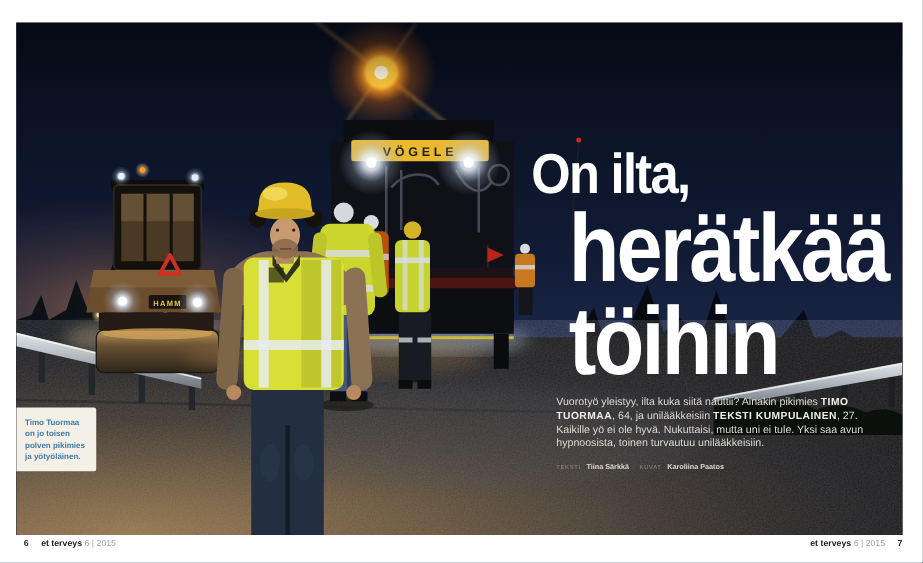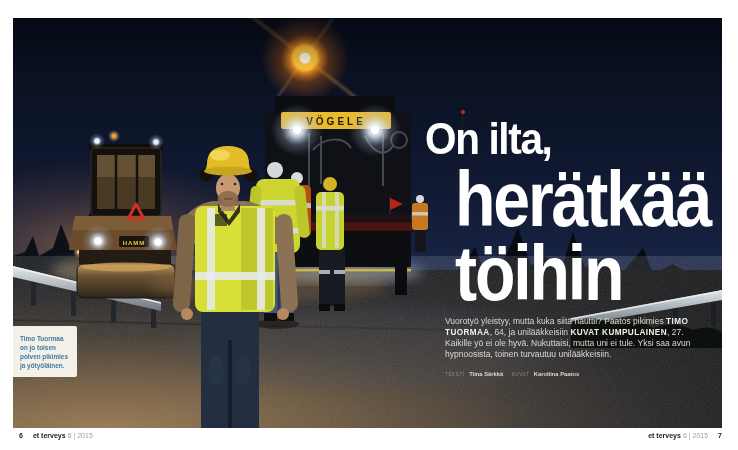--- a/index.html
+++ b/index.html
@@ -294,21 +294,21 @@
 
       <rect x="0" y="0" width="709" height="55" fill="url(#gTopVig)"></rect>
     </svg>
 
     <div class="headline">
       <div class="hl hl1">On ilta,</div>
       <div class="hl hl2">herätkää</div>
       <div class="hl hl3">töihin</div>
     </div>
 
-    <div class="standfirst"><span>Vuorotyö yleistyy, mutta kuka siitä nauttii? Paatos pikimies </span><b>TIMO TUORMAA</b><span>, 64, ja unilääkkeisiin </span><b>KUVAT KUMPULAINEN</b><span>, 27. Kaikille yö ei ole hyvä. Nukuttaisi, mutta uni ei tule. Yksi saa avun hypnoosista, toinen turvautuu unilääkkeisiin.</span></div>
+    <div class="standfirst"><span>Vuorotyö yleistyy, ilta kuka siitä nauttii? Ainakin pikimies </span><b>TIMO TUORMAA</b><span>, 64, ja unilääkkeisiin </span><b>TEKSTI KUMPULAINEN</b><span>, 27. Kaikille yö ei ole hyvä. Nukuttaisi, mutta uni ei tule. Yksi saa avun hypnoosista, toinen turvautuu unilääkkeisiin.</span></div>
 
     <div class="byline">
       <span class="lbl">TEKSTI</span>
       <span class="nm">Tiina Särkkä</span>
       <span class="lbl">KUVAT</span>
       <span class="nm">Karoliina Paatos</span>
     </div>
 
     <div class="caption">Timo Tuormaa on jo toisen polven pikimies ja yötyöläinen.</div>
   </div>

